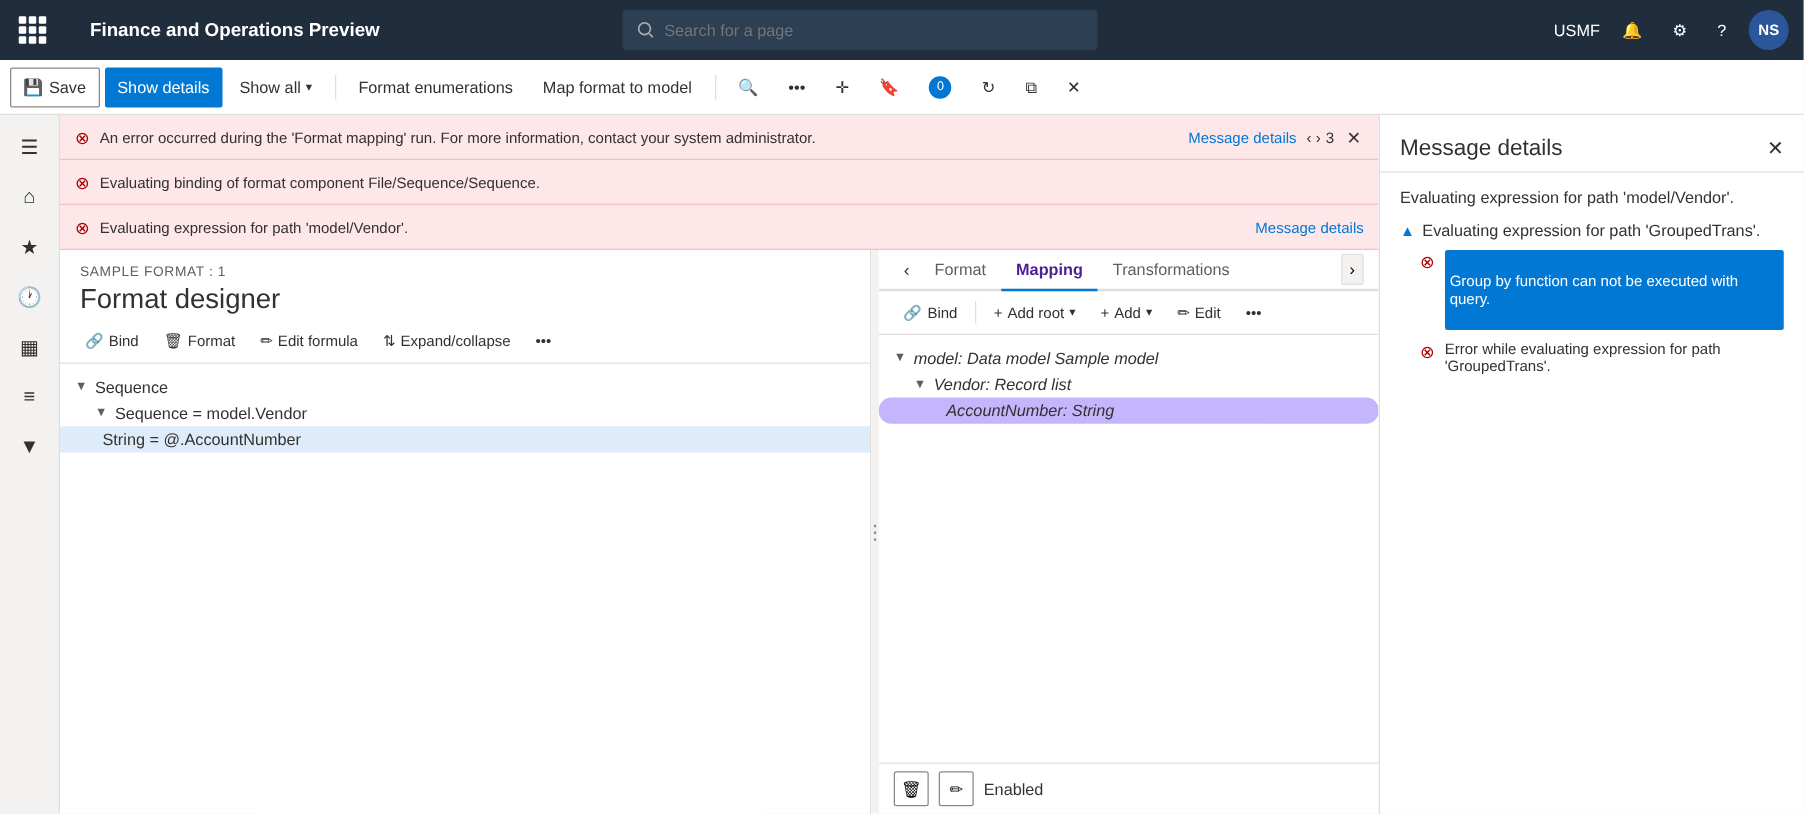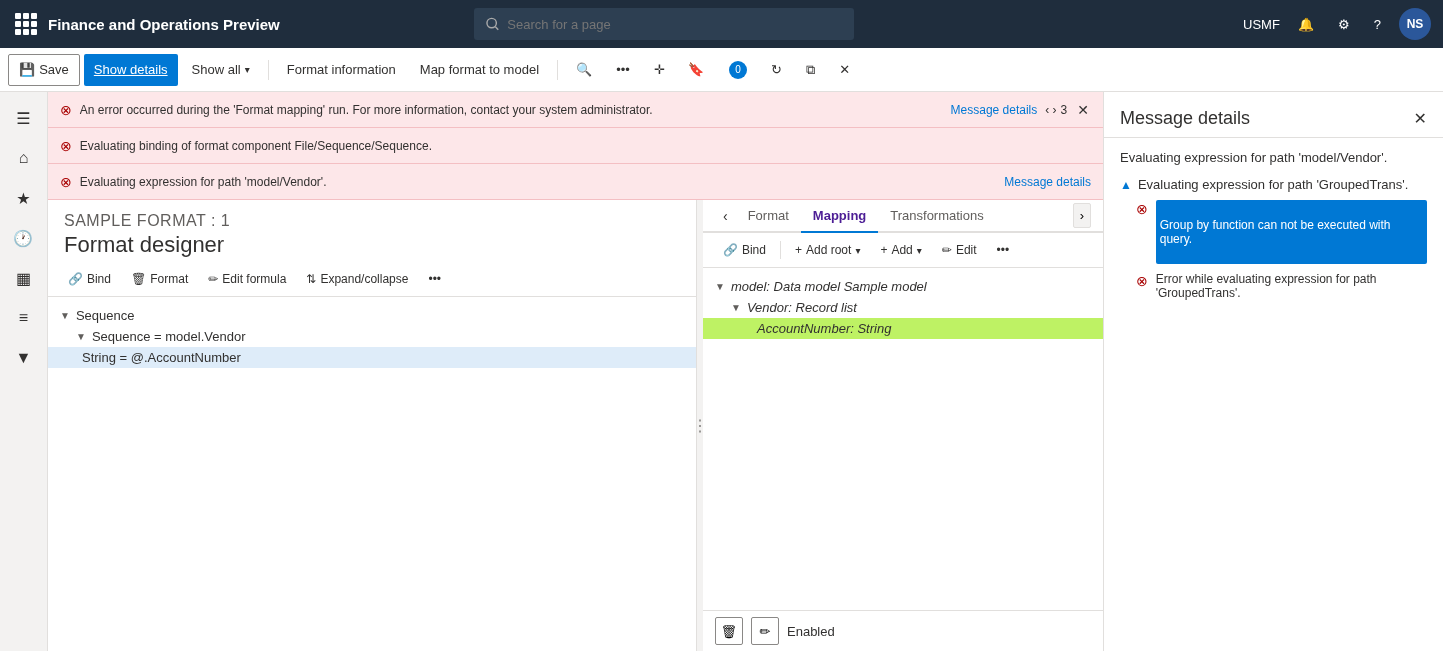--- a/index.html
+++ b/index.html
@@ -1,21 +1,21 @@
 <!DOCTYPE html>
 <html><head>
   <meta charset="utf-8">
   <style>
     * { box-sizing: border-box; margin: 0; padding: 0; }
     body { font-family: 'Segoe UI', sans-serif; font-size: 13px; background: #f3f2f1; overflow: hidden; width: 1443px; height: 651px; }
 
     
     .top-bar {
       display: flex; align-items: center; background: #1f2d3d; height: 48px;
-      padding: 0 12px; gap: 0; color: white;
+      padding: 0 12px; gap: 24px; color: white;
     }
     .top-bar-grid { display: grid; place-items: center; width: 28px; height: 28px; cursor: pointer; }
     .grid-icon { display: grid; grid-template-columns: repeat(3,6px); gap: 2px; }
     .grid-dot { width: 6px; height: 6px; background: white; border-radius: 1px; }
     .app-title { font-size: 15px; font-weight: 600; color: white; margin-left: 8px; white-space: nowrap; }
     .search-box {
       display: flex; align-items: center; background: #2d3f52; border-radius: 3px;
       padding: 0 12px; height: 32px; flex: 1; max-width: 380px; margin: 10px auto; gap: 8px;
     }
     .search-box input {
@@ -27,21 +27,21 @@
 
     
     .toolbar {
       display: flex; align-items: center; background: #ffffff; height: 44px;
       padding: 0 8px; border-bottom: 1px solid #e1dfdd; gap: 4px;
     }
     .tb-btn {
       display: flex; align-items: center; gap: 4px; padding: 4px 10px; border: none;
       background: none; cursor: pointer; font-size: 13px; color: #323130; height: 32px; border-radius: 2px;
     }
-    .tb-btn.primary { background: #0078d4; color: white; text-decoration: underline; }
+    .tb-btn.primary { background: #0078d4; color: white; }
     .tb-btn-save { display: flex; align-items: center; gap: 4px; padding: 4px 10px; border: 1px solid #8a8886; background: white; cursor: pointer; font-size: 13px; color: #323130; height: 32px; border-radius: 2px; }
     .tb-separator { width: 1px; height: 20px; background: #e1dfdd; margin: 0 4px; }
     .chevron { font-size: 10px; }
 
     
     .main-layout { display: flex; height: calc(651px - 92px); }
 
     
     .left-sidebar {
       width: 48px; background: #f3f2f1; border-right: 1px solid #e1dfdd;
@@ -62,21 +62,21 @@
     .error-counter { display: flex; align-items: center; gap: 4px; color: #323130; font-size: 12px; }
     .close-btn { background: none; border: none; cursor: pointer; font-size: 14px; color: #323130; padding: 2px; }
     .error-first-row { display: flex; align-items: center; flex: 1; gap: 8px; }
 
     
     .designer-area { flex: 1; display: flex; overflow: hidden; background: white; }
 
     
     .format-panel { flex: 1; border-right: 1px solid #e1dfdd; display: flex; flex-direction: column; overflow: hidden; }
     .panel-header { padding: 12px 16px 4px; }
-    .sample-label { font-size: 16px; color: #605e5c; text-transform: uppercase; letter-spacing: 0.5px; }
+    .sample-label { font-size: 11px; color: #605e5c; text-transform: uppercase; letter-spacing: 0.5px; }
     .designer-title { font-size: 22px; font-weight: 300; color: #323130; margin-top: 2px; }
 
     
     .format-toolbar {
       display: flex; align-items: center; padding: 6px 12px; gap: 4px; border-bottom: 1px solid #e1dfdd;
     }
     .ft-btn { display: flex; align-items: center; gap: 4px; padding: 4px 8px; border: none; background: none; cursor: pointer; font-size: 12px; color: #323130; border-radius: 2px; }
 
     
     .tree-area { flex: 1; overflow-y: auto; padding: 8px 0; }
@@ -102,21 +102,21 @@
     .panel-tab-back { padding: 4px 8px; border: none; background: none; cursor: pointer; font-size: 14px; color: #323130; }
 
     
     .mapping-toolbar { display: flex; align-items: center; padding: 6px 12px; gap: 4px; border-bottom: 1px solid #e1dfdd; }
     .mt-btn { display: flex; align-items: center; gap: 4px; padding: 4px 8px; border: none; background: none; cursor: pointer; font-size: 12px; color: #323130; border-radius: 2px; }
     .mt-separator { width: 1px; height: 18px; background: #e1dfdd; margin: 0 2px; }
 
     
     .data-tree { flex: 1; overflow-y: auto; padding: 8px 0; }
     .dt-item { display: flex; align-items: center; padding: 3px 12px; gap: 4px; cursor: pointer; }
-    .dt-item.selected { background: #bef264; }
+    .dt-item.selected { background: #c4b5fd; border-radius: 10px; }
     .dt-indent-1 { padding-left: 28px; }
     .dt-indent-2 { padding-left: 48px; }
     .dt-label { font-size: 13px; color: #323130; font-style: italic; }
 
     
     .bottom-bar { display: flex; align-items: center; padding: 6px 12px; border-top: 1px solid #e1dfdd; gap: 8px; background: white; }
     .bottom-icon-btn { width: 28px; height: 28px; display: flex; align-items: center; justify-content: center; border: 1px solid #8a8886; border-radius: 2px; cursor: pointer; background: white; font-size: 13px; }
     .enabled-text { font-size: 13px; color: #323130; }
 
     
@@ -183,21 +183,21 @@
   </button>
   <button class="tb-btn primary">
     <span>Show details</span>
   </button>
   <button class="tb-btn">
     <span>Show all</span>
     <span class="chevron">▾</span>
   </button>
   <div class="tb-separator"></div>
   <button class="tb-btn">
-    <span>Format information</span>
+    <span>Format enumerations</span>
   </button>
   <button class="tb-btn">
     <span>Map format to model</span>
   </button>
   <div class="tb-separator"></div>
   <button class="tb-btn">🔍</button>
   <button class="tb-btn">•••</button>
   <button class="tb-btn">✛</button>
   <button class="tb-btn">🔖</button>
   <button class="tb-btn" style="position:relative;">

